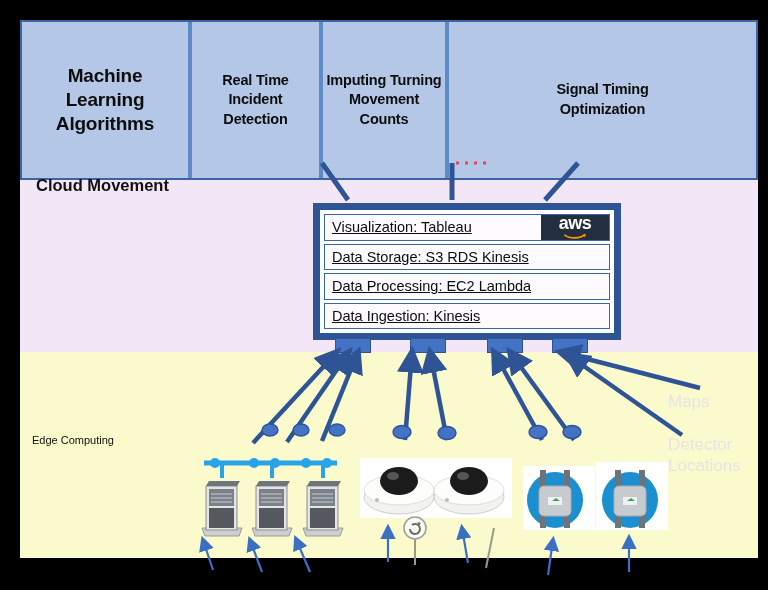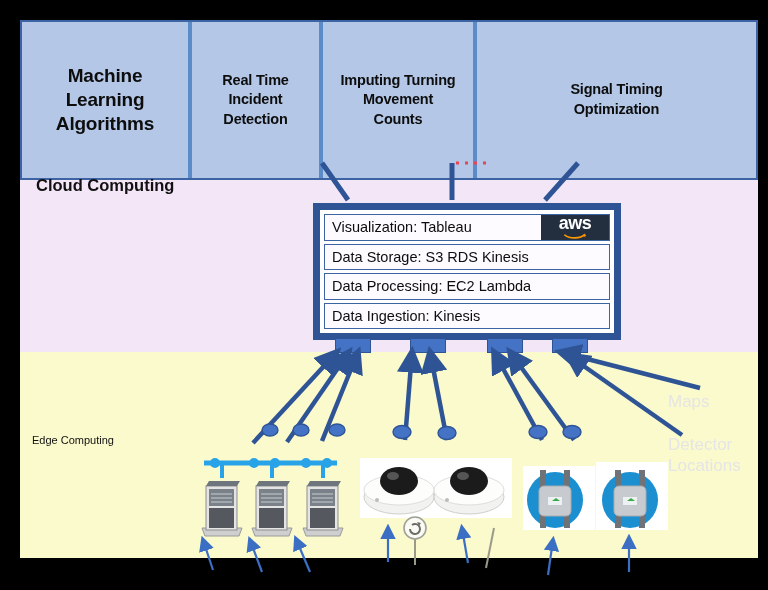--- a/index.html
+++ b/index.html
@@ -22,21 +22,21 @@
   
   #edge-band{position:absolute;left:20px;top:352px;width:738px;height:206px;background:#fbfacd;}
   #edge-label{position:absolute;left:32px;top:434px;font-size:11px;font-weight:normal;color:#111;}
 
   
   #aws-box{position:absolute;left:313px;top:203px;width:308px;height:137px;
            background:#ffffff;border:7px solid #2e5496;box-sizing:border-box;
            padding:4px;display:flex;flex-direction:column;gap:3px;}
   .aws-row{position:relative;flex:1;background:#fdfbff;border:1px solid #3c64a4;
            display:flex;align-items:center;padding-left:7px;font-size:14.5px;color:#0d0d0d;
-           box-sizing:border-box;}
+           box-sizing:border-box;text-decoration:underline;}
   #aws-logo{position:absolute;right:0px;top:0px;width:68px;height:100%;
             background:#232f3e;display:flex;flex-direction:column;
             align-items:center;justify-content:center;}
   #aws-logo .lt{color:#fff;font-size:18px;font-weight:bold;line-height:.95;letter-spacing:-.5px;}
   #aws-logo .smile{margin-top:1px;}
 
   .tab{position:absolute;width:34px;height:13px;background:#4472c4;border:1px solid #2e5496;}
 
   
   svg.layer{position:absolute;left:0;top:0;width:768px;height:590px;overflow:visible;}
@@ -62,36 +62,36 @@
         <div>Algorithms</div>
       </div>
     </div>
     <div class="ml-cell" style="width:131px">
       <div class="ml-txt">
         <div>Real Time</div>
         <div>Incident</div>
         <div>Detection</div>
       </div>
     </div>
-    <div class="ml-cell" style="width:154px">
+    <div class="ml-cell" style="width:126px">
       <div class="ml-txt">
         <div>Imputing Turning</div>
         <div>Movement</div>
         <div>Counts</div>
       </div>
     </div>
     <div class="ml-cell" style="flex:1">
       <div class="ml-txt">
         <div>Signal Timing</div>
         <div>Optimization</div>
       </div>
     </div>
   </div>
 
-  <div id="cloud-label">Cloud Computing</div>
+  <div id="cloud-label">Cloud Movement</div>
   <div id="edge-label">Edge Computing</div>
 
   <svg class="layer">
     <g stroke="#2e5496" stroke-width="5" fill="none">
       <line x1="348" y1="200" x2="322" y2="163"></line>
       <line x1="452" y1="200" x2="452" y2="163"></line>
       <line x1="545" y1="200" x2="578" y2="163"></line>
     </g>
     <g stroke="#e8455b" stroke-width="3" stroke-dasharray="3 6">
       <line x1="456" y1="163" x2="492" y2="163"></line>

